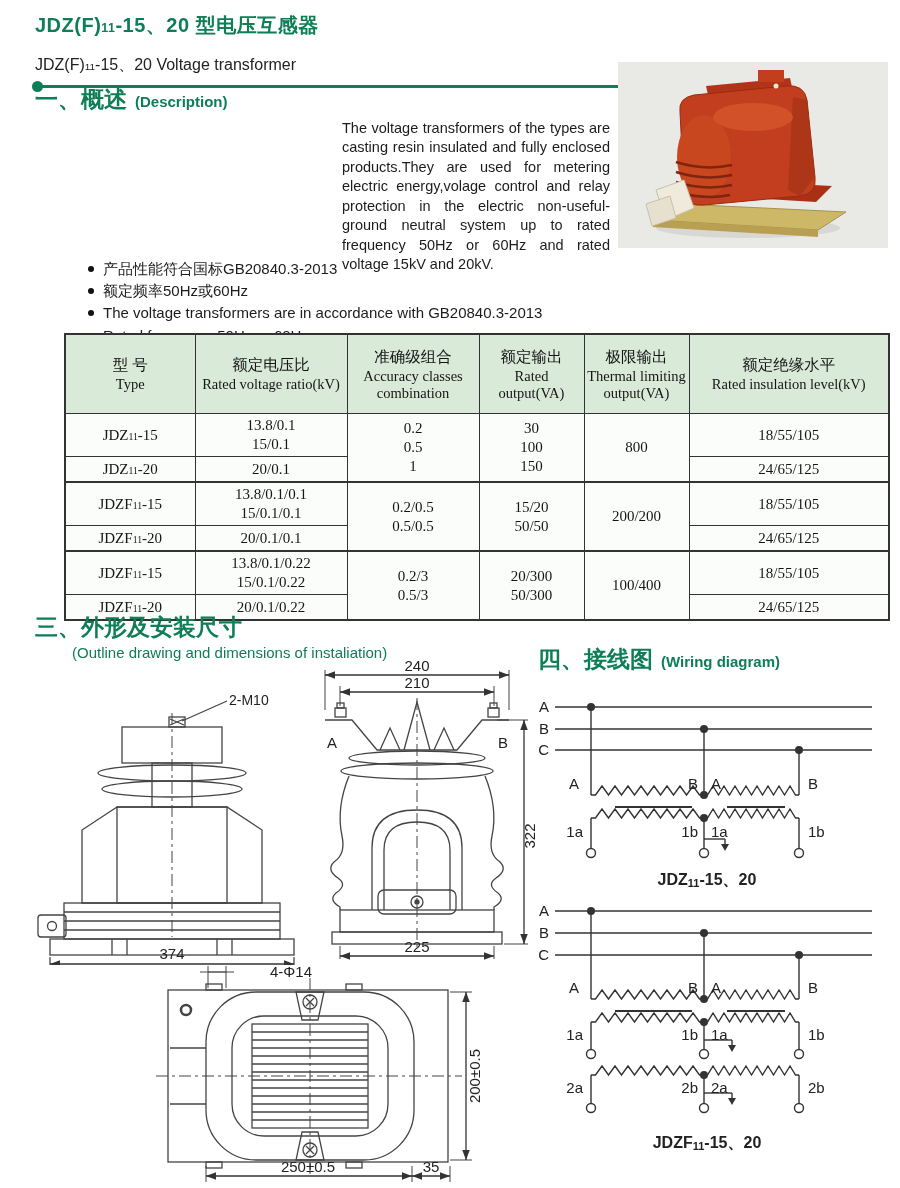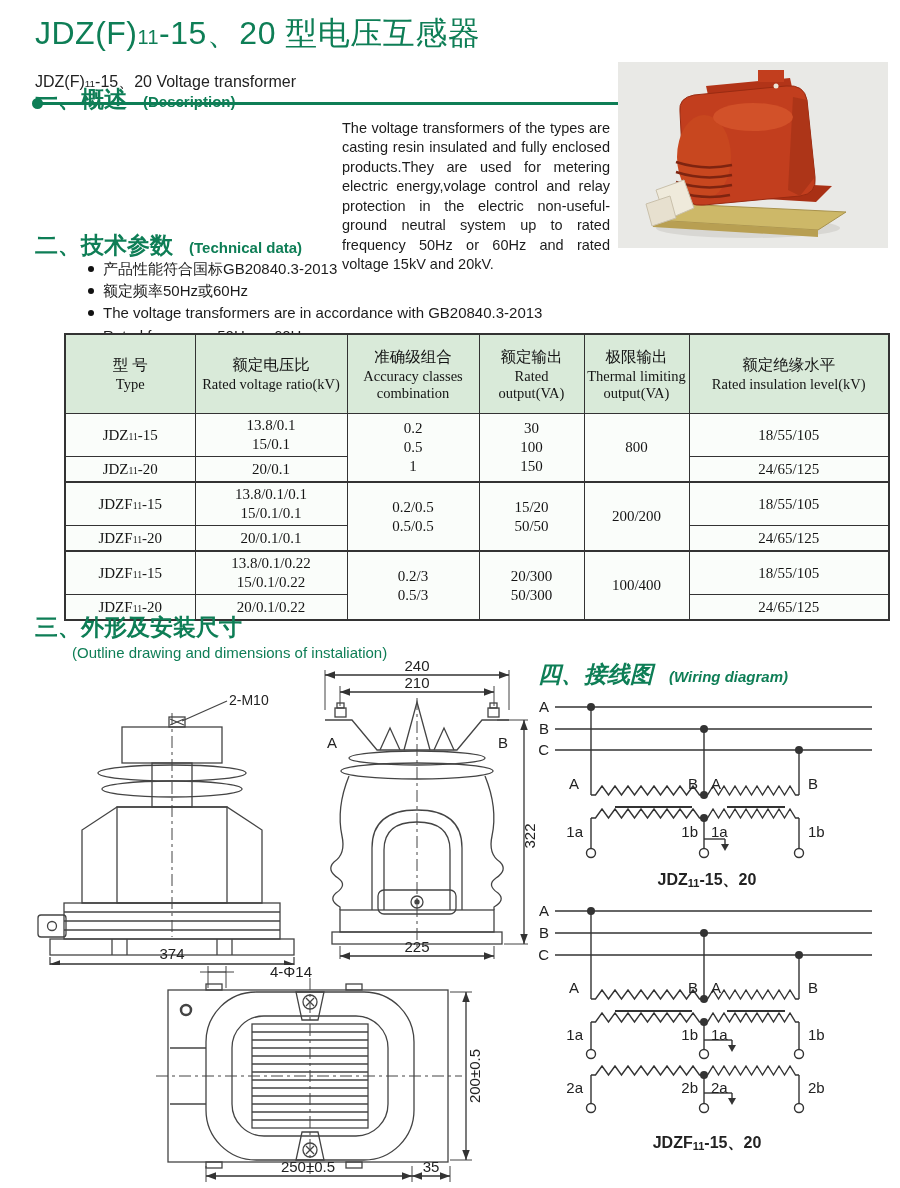--- a/index.html
+++ b/index.html
@@ -1,28 +1,28 @@
 <!DOCTYPE html>
 <html><head>
 <meta charset="utf-8">
 <style>
   html,body{margin:0;padding:0;background:#ffffff;}
   .page{position:relative;width:900px;height:1188px;background:#ffffff;overflow:hidden;
         font-family:"Liberation Sans",sans-serif;color:#1c1c1c;}
   
   .hdr{position:absolute;left:35px;top:12px;right:16px;}
-  .title{font-size:32px;font-weight:normal;color:#0e7e56;letter-spacing:0.5px;}
+  .title{font-size:20px;font-weight:bold;color:#0e7e56;letter-spacing:0.5px;}
   .title .sub,.subtt .sub{font-size:0.62em;}
   .subtt{font-size:16px;color:#222;margin-top:16px;}
   .divider{position:relative;margin-top:9px;height:3px;background:#0e7e56;border-radius:2px;}
   .divider .dot{position:absolute;left:-3px;top:-4px;width:11px;height:11px;border-radius:50%;background:#0e7e56;}
   
   .sec-head{position:absolute;color:#0e7e56;white-space:nowrap;}
   .sec-head .num,.sec-head .zh{font-size:23px;font-weight:bold;}
-  .sec-head .en{font-size:15px;font-weight:bold;margin-left:16px;}
+  .sec-head .en{font-size:15px;font-weight:bold;margin-left:8px;}
   .sec-sub{position:absolute;color:#0e7e56;font-size:15px;}
   
   .para-zh{position:absolute;left:78px;top:118px;width:258px;font-size:15.5px;line-height:1.55;text-align:justify;}
   .para-en{position:absolute;left:342px;top:119px;width:268px;font-size:14.5px;line-height:1.34;text-align:justify;}
   .photo{position:absolute;left:618px;top:62px;width:270px;height:186px;background:#e9e9e6;}
   
   .bullets{position:absolute;left:88px;top:258px;font-size:15px;line-height:1.48;}
   .bullets div{position:relative;padding-left:15px;}
   .bullets div::before{content:"";position:absolute;left:0;top:8px;width:6px;height:6px;border-radius:50%;background:#111;}
   
@@ -78,23 +78,20 @@
       <path d="M 58 100 q 28 9 56 3" stroke="#7e2410" stroke-width="2.5" fill="none"></path>
       <path d="M 58 110 q 28 9 56 3" stroke="#7e2410" stroke-width="2.5" fill="none"></path>
       <path d="M 58 120 q 28 9 56 3" stroke="#7e2410" stroke-width="2.5" fill="none"></path>
       <path d="M 60 130 q 26 8 52 3" stroke="#7e2410" stroke-width="2.5" fill="none"></path>
       <circle cx="158" cy="24" r="2.5" fill="#ece6d8"></circle>
       <polygon points="38,128 66,118 76,146 48,158" fill="#efeadb" stroke="#c9c0ab" stroke-width="1"></polygon>
       <polygon points="28,142 52,134 58,156 34,164" fill="#e7e0cf" stroke="#c9c0ab" stroke-width="1"></polygon>
     </svg>
   </div>
 
-  <div class="sec-head" style="left:35px;top:230px;">
-    <span class="num">二、</span><span class="zh">技术参数</span><span class="en">(Technical data)</span>
-  </div>
   <div class="bullets">
     <div>产品性能符合国标GB20840.3-2013</div>
     <div>额定频率50Hz或60Hz</div>
     <div>The voltage transformers are in accordance with GB20840.3-2013</div>
     <div>Rated frequency 50Hz or 60Hz</div>
   </div>
 
   <div class="tblwrap">
     <table>
       <colgroup>
@@ -186,21 +183,21 @@
         </tr>
       </tbody>
     </table>
   </div>
 
   <div class="sec-head" style="left:35px;top:612px;">
     <span class="num">三、</span><span class="zh">外形及安装尺寸</span>
   </div>
   <div class="sec-sub" style="left:72px;top:644px;">(Outline drawing and dimensions of instaliation)</div>
 
-  <div class="sec-head" style="left:538px;top:659px;font-style:italic;">
+  <div class="sec-head" style="left:538px;top:644px;">
     <span class="num">四、</span><span class="zh">接线图</span><span class="en">(Wiring diagram)</span>
   </div>
 
   <svg class="draw" style="left:22px;top:675px;" width="300" height="290" viewBox="0 0 300 290">
     <defs>
         <marker id="arrF" markerWidth="9" markerHeight="7" refX="8" refY="3" orient="auto-start-reverse">
           <path d="M0,0 L8,3 L0,6 z" fill="#333"></path>
         </marker>
       </defs>
     <g stroke="#444" fill="none" stroke-width="1.3">

